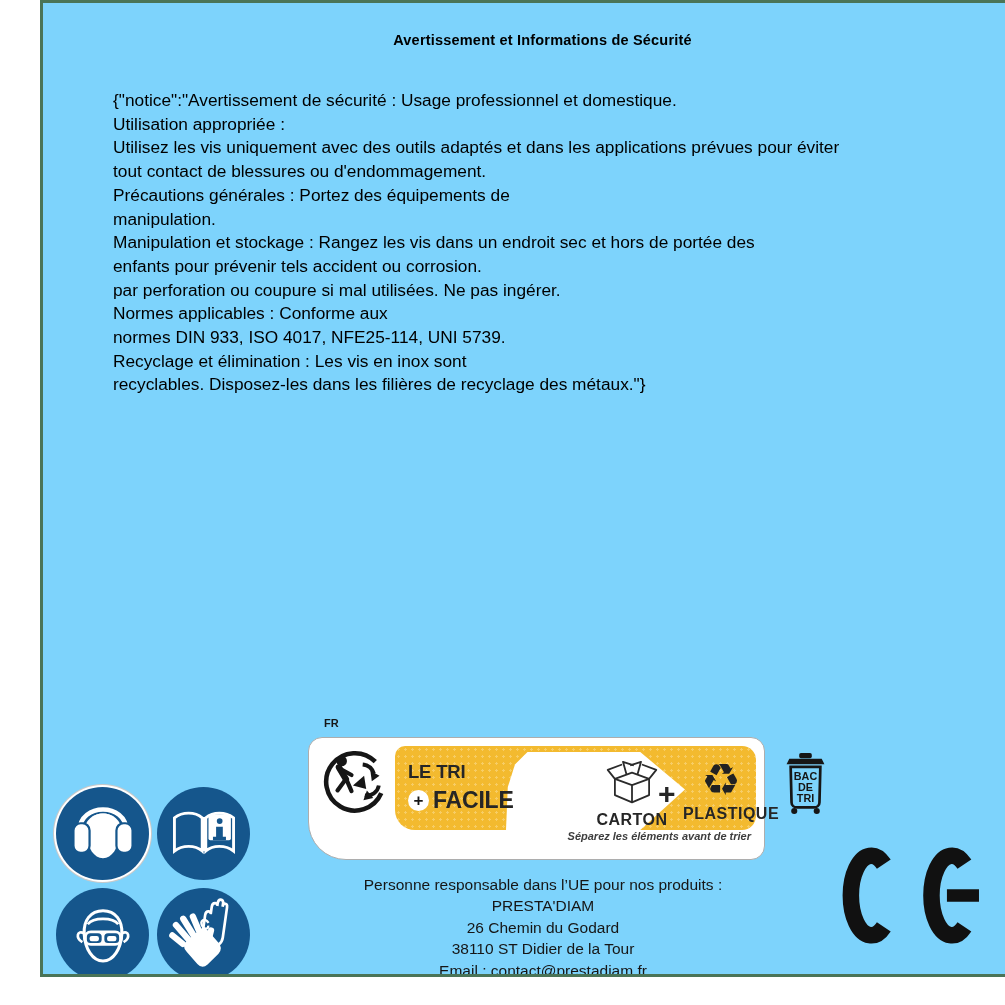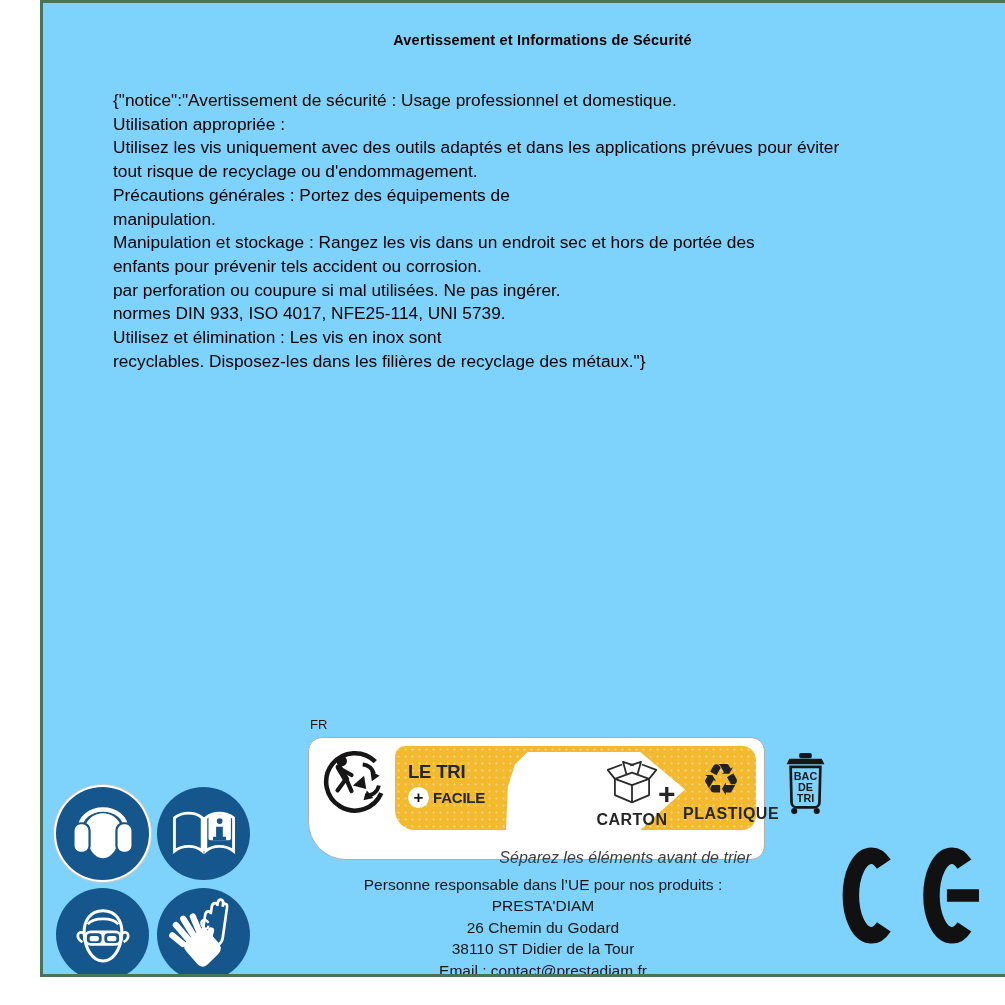--- a/index.html
+++ b/index.html
@@ -21,21 +21,21 @@
     position:absolute;left:13px;top:784px;
     display:grid;grid-template-columns:93px 93px;grid-gap:8px;
   }
   .picto{
     width:93px;height:93px;border-radius:50%;background:#15568c;
     display:flex;align-items:center;justify-content:center;
   }
   .picto.ring{box-shadow:0 0 0 2px #fff,0 0 0 3px #c9c9c9;}
   
   .sort-wrap{position:absolute;left:265px;top:714px;width:460px;height:145px;}
-  .fr-tag{position:absolute;left:2px;top:0;font-size:13px;font-weight:normal;color:#161616;}
+  .fr-tag{position:absolute;left:16px;top:0;font-size:11px;font-weight:bold;color:#161616;}
   .sort-box{
     position:absolute;left:0;top:20px;width:457px;height:123px;box-sizing:border-box;
     background:#fff;border:1.5px solid #adadad;border-radius:14px 14px 14px 38px;padding-left:8px;
   }
   .triman{position:absolute;left:11px;top:9px;}
   .band{
     position:absolute;left:86px;top:8px;width:361px;height:84px;
     background-color:#f3ba2f;
     background-image:radial-gradient(#f7cd66 1.1px,transparent 1.3px);
     background-size:7px 7px;
@@ -46,62 +46,63 @@
     clip-path:polygon(12% 0%,75% 0%,100% 48%,75% 100%,0% 100%,1% 45%,5% 16%);
   }
   .headline{position:absolute;left:13px;top:15px;color:#262626;}
   .headline .l1{font-size:18.5px;font-weight:bold;letter-spacing:-.2px;}
   .headline .l2{display:flex;align-items:center;margin-top:4px;}
   .plus-circle{
     width:21px;height:21px;border-radius:50%;background:#fff;color:#161616;
     display:flex;align-items:center;justify-content:center;
     font-size:17px;font-weight:bold;line-height:1;
   }
-  .headline .l2 .word{font-size:15px;font-weight:bold;letter-spacing:-.2px;margin-left:4px;}
+  .headline .l2 .word{font-size:23px;font-weight:bold;letter-spacing:-.2px;margin-left:4px;}
   .material{position:absolute;text-align:center;color:#262626;}
   .material .mat-label{font-size:16px;font-weight:bold;letter-spacing:.5px;margin-top:1px;}
   .mat-carton{left:197px;top:13px;width:80px;}
   .mat-plastique{left:288px;top:10px;width:76px;}
   .mat-plus{
     position:absolute;left:263px;top:33px;font-size:30px;font-weight:bold;color:#262626;line-height:1;
   }
   .recycle-glyph{font-size:44px;line-height:48px;color:#222;}
   .bin{position:absolute;left:387px;top:6px;}
   .bin-text{font-family:"Liberation Sans",sans-serif;}
   .sort-caption{
-    position:absolute;right:13px;top:111px;
-    font-size:16px;font-weight:normal;font-style:italic;color:#3d3d3d;
+    position:absolute;right:13px;top:92px;
+    font-size:11px;font-weight:bold;font-style:italic;color:#3d3d3d;
   }
   
   .responsible{
     position:absolute;left:250px;top:871px;width:500px;text-align:center;
     font-size:15.5px;font-weight:normal;line-height:21.4px;color:#161616;
   }
   
   .ce{position:absolute;left:797px;top:842px;}
 </style>
 </head>
 <body>
 
 <div id="page">
 
   <div class="doc-title">Avertissement et Informations de Sécurité</div>
 
   <div class="notice">
     <div>{"notice":"Avertissement de sécurité : Usage professionnel et domestique.</div>
     <div>Utilisation appropriée :</div>
     <div>Utilisez les vis uniquement avec des outils adaptés et dans les applications prévues pour éviter</div>
-    <div>tout risque de recyclage ou d'endommagement.</div>
+    <div>tout contact de blessures ou d'endommagement.</div>
     <div>Précautions générales : Portez des équipements de</div>
     <div>manipulation.</div>
     <div>Manipulation et stockage : Rangez les vis dans un endroit sec et hors de portée des</div>
     <div>enfants pour prévenir tels accident ou corrosion.</div>
     <div>par perforation ou coupure si mal utilisées. Ne pas ingérer.</div>
+    <div>Normes applicables : Conforme aux</div>
     <div>normes DIN 933, ISO 4017, NFE25-114, UNI 5739.</div>
-    <div>Utilisez et élimination : Les vis en inox sont</div>
+    <div>Recyclage et élimination : Les vis en inox sont</div>
     <div>recyclables. Disposez-les dans les filières de recyclage des métaux."}</div>
   </div>
 
   <div class="picto-grid">
     <div class="picto ring">
       <svg viewBox="0 0 96 96" width="86" height="86" aria-hidden="true">
         <path d="M22,44 C22,13 74,13 74,44" fill="none" stroke="#fff" stroke-width="5"></path>
         <path d="M29,46 C29,21 67,21 67,46" fill="none" stroke="#fff" stroke-width="4"></path>
         <path d="M48,25 C62,25 67,37 66,50 C65,64 58,75 48,75 C38,75 31,64 30,50 C29,37 34,25 48,25 Z" fill="#fff"></path>
         <rect x="15" y="36" width="18" height="33" rx="8" fill="#fff" stroke="#15568c" stroke-width="2.5"></rect>

